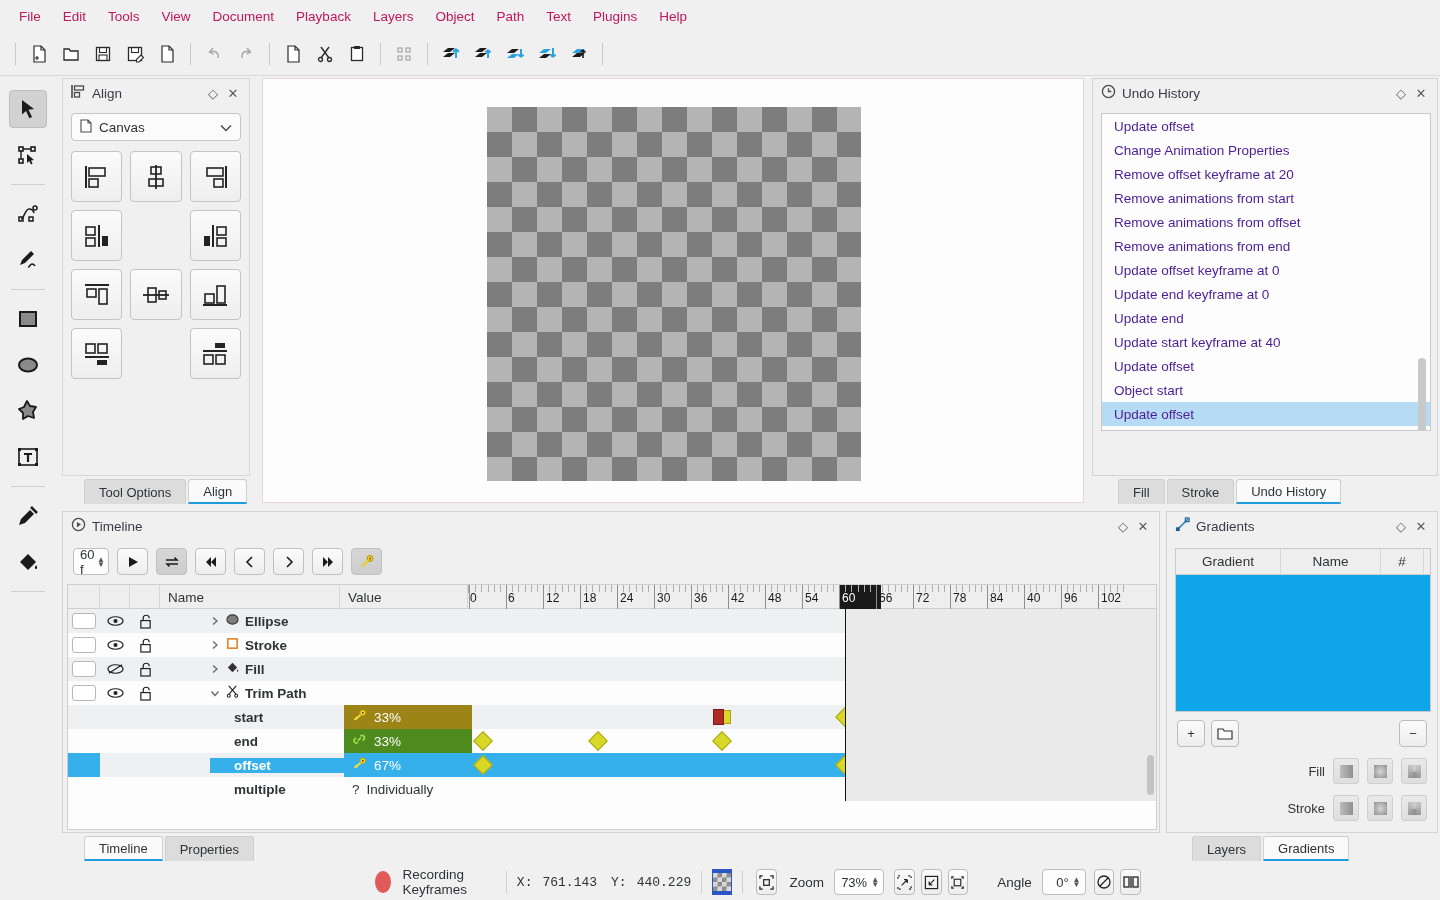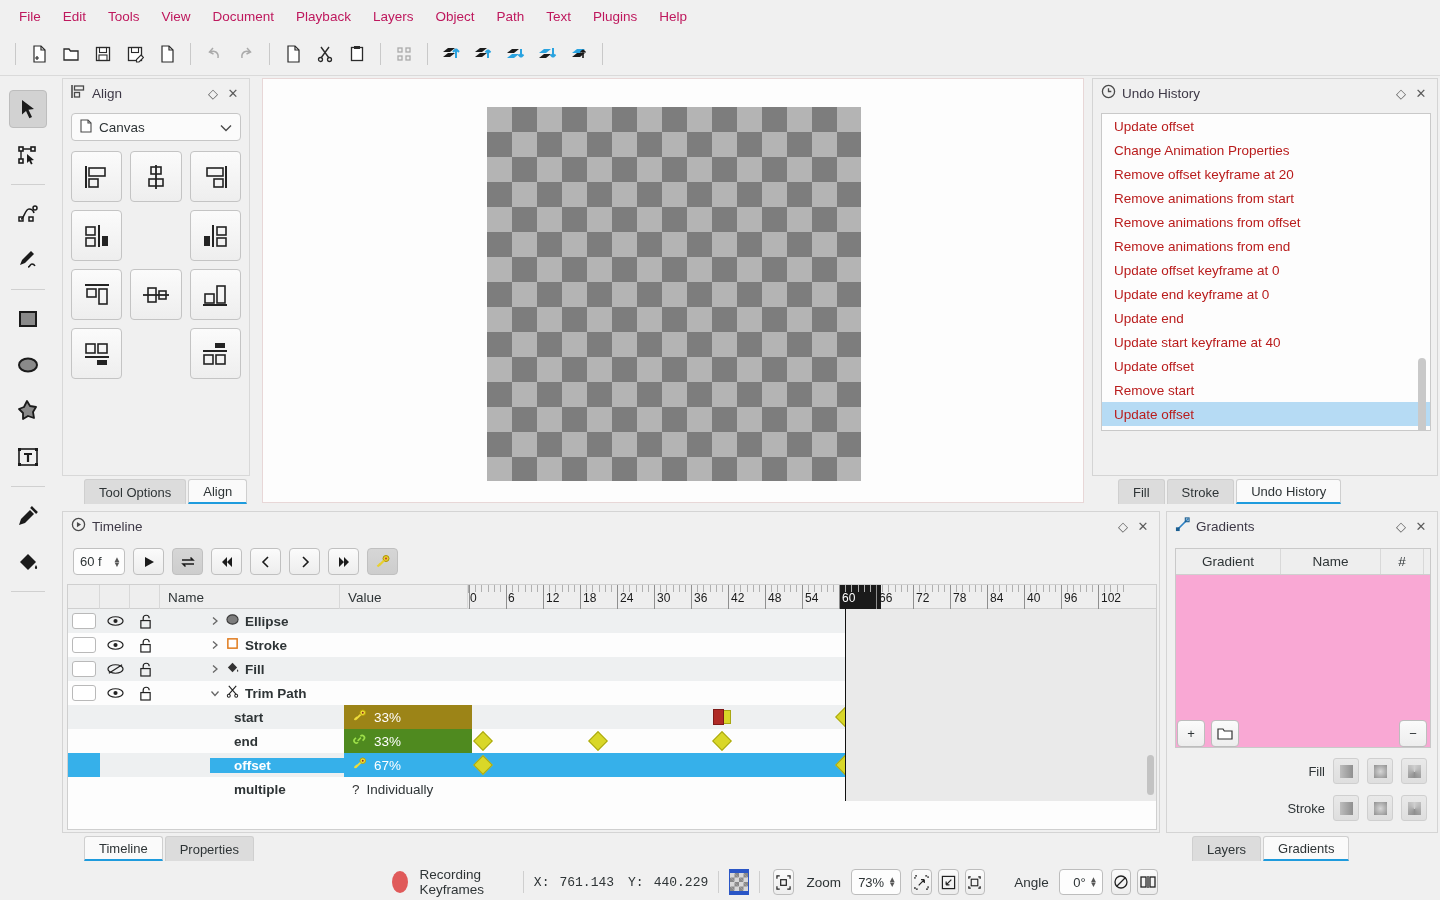--- a/index.html
+++ b/index.html
@@ -55,29 +55,29 @@
 
   
   .tabrow { display:flex; align-items:flex-end; height:26px;margin-left:22px; }
   .tab { height:25px; padding:0 14px; display:flex; align-items:center; font-size:13px; background:#dcdcdc; border:1px solid #cfcfcf; border-bottom:none; border-radius:3px 3px 0 0; color:#2e3436; margin-right:2px; }
   .tab.active { background:#fafafa; border-bottom:2px solid #1e9bdd; position:relative; }
   #align-tabs { position:absolute; left:62px; top:478px; }
 
   
   #undo-panel { left:1092px; top:78px; width:346px; height:398px; }
   .undo-list { position:absolute; left:8px; top:34px; width:330px; height:318px; background:#fdfdfd; border:1px solid #c9c9c9; overflow:hidden; }
-  .undo-item { height:24px; display:flex; align-items:center; padding-left:12px; font-size:13.5px; color:#b91c1c; }
+  .undo-item { height:24px; display:flex; align-items:center; padding-left:12px; font-size:13.5px; color:#4c1d95; }
   .undo-item.sel { background:#b6dbf4; }
   .undo-scroll { position:absolute; right:4px; top:244px; width:8px; height:105px; background:#c9c9c9; border-radius:4px; }
   #undo-tabs { position:absolute; left:1096px; top:478px; display:flex; align-items:flex-end; }
 
   
   #timeline-panel { left:62px; top:511px; width:1098px; height:322px; }
   .tl-controls { position:absolute; left:10px; top:36px; display:flex; align-items:center; }
-  .spin { width:52px; height:27px; background:#fdfdfd; border:1px solid #c0c0c0; border-radius:4px; display:flex; align-items:center; padding:0 3px 0 6px; font-size:13px; }
+  .spin { width:36px; height:27px; background:#fdfdfd; border:1px solid #c0c0c0; border-radius:4px; display:flex; align-items:center; padding:0 3px 0 6px; font-size:13px; }
   .spin .sv { flex:1; }
   .spin .sarrows { display:flex; flex-direction:column; line-height:5px; font-size:8px; color:#555; }
   .ctrlbtn { width:31px; height:27px; margin-left:8px; background:linear-gradient(#fbfbfb,#ededed); border:1px solid #c0c0c0; border-radius:4px; display:flex; align-items:center; justify-content:center; }
   .ctrlbtn.toggled { background:linear-gradient(#d6d6d6,#cdcdcd); }
 
   .tl-table { position:absolute; left:4px; top:72px; width:1090px; height:246px; background:#fdfdfd; border:1px solid #cfcfcf; overflow:hidden; }
   .tl-header { display:flex; height:24px; background:#eeeeee; border-bottom:1px solid #cfcfcf; font-size:13.5px; }
   .th { border-right:1px solid #d8d8d8; display:flex; align-items:center; padding-left:8px; height:24px; }
   .tl-body { display:flex; }
   .tl-left { width:404px; }
@@ -107,29 +107,29 @@
   .kf { position:absolute; top:5px; width:14px; height:14px; background:#d9d728; border:1px solid #a9a713; transform:rotate(45deg); }
   .kf-half { position:absolute; top:5px; width:7px; height:14px; background:#d9d728; border:1px solid #a9a713; border-left:none; }
   .kf-red { position:absolute; top:4px; width:11px; height:16px; background:#b02b26; border:1px solid #7e1b18; }
   .playhead { position:absolute; top:0; width:1px; background:#111; }
   .tl-vscroll { position:absolute; right:2px; width:7px; background:#c3c3c3; border-radius:4px; }
   .tl-shade { position:absolute; background:#eaeaea; }
   #timeline-tabs { position:absolute; left:62px; top:835px; display:flex; align-items:flex-end; }
 
   
   #grad-panel { left:1166px; top:511px; width:272px; height:322px; }
-  .grad-table { position:absolute; left:8px; top:36px; width:256px; height:200px; background:#f9a8d4; border:1px solid #c9c9c9; }
+  .grad-table { position:absolute; left:8px; top:36px; width:256px; height:164px; background:#0ea5e9; border:1px solid #c9c9c9; }
   .grad-head { display:flex; height:26px; background:#eeeeee; border-bottom:1px solid #cfcfcf; }
   .gh { display:flex; align-items:center; justify-content:center; font-size:13.5px; border-right:1px solid #d8d8d8; height:25px; }
   .gbtn { width:28px; height:27px; background:linear-gradient(#fbfbfb,#ededed); border:1px solid #bdbdbd; border-radius:4px; display:flex; align-items:center; justify-content:center; }
   .swatch { width:26px; height:26px; background:linear-gradient(#e9e9e9,#dedede); border:1px solid #cfcfcf; border-radius:3px; display:flex; align-items:center; justify-content:center; }
   #grad-tabs { position:absolute; left:1170px; top:835px; display:flex; align-items:flex-end; }
 
   
-  .statusbar { position:absolute; left:17px; top:864px; width:1144px; height:36px; background:#f0f0f0; display:flex; align-items:center; }
+  .statusbar { position:absolute; left:0; top:864px; width:1144px; height:36px; background:#f0f0f0; display:flex; align-items:center; }
   .sep-v { width:1px; height:22px; background:#cfcfcf; margin:0 10px; }
   .sbtn { width:28px; height:26px; background:linear-gradient(#fbfbfb,#ededed); border:1px solid #bdbdbd; border-radius:4px; display:flex; align-items:center; justify-content:center; margin:0 3px; }
   .zoomspin { width:64px; height:26px; background:#fdfdfd; border:1px solid #bdbdbd; border-radius:4px; display:flex; align-items:center; padding:0 4px 0 6px; font-size:13px; }
   .zoomspin .zv { flex:1; text-align:right; }
   .zoomspin .zar { display:flex; flex-direction:column; line-height:5px; font-size:8px; color:#555; margin-left:4px; }
   .monotxt { font-family:"Liberation Mono", monospace; font-size:13px; }
 </style>
 </head>
 <body>
 
@@ -473,21 +473,21 @@
       <div class="undo-item">Change Animation Properties</div>
       <div class="undo-item">Remove offset keyframe at 20</div>
       <div class="undo-item">Remove animations from start</div>
       <div class="undo-item">Remove animations from offset</div>
       <div class="undo-item">Remove animations from end</div>
       <div class="undo-item">Update offset keyframe at 0</div>
       <div class="undo-item">Update end keyframe at 0</div>
       <div class="undo-item">Update end</div>
       <div class="undo-item">Update start keyframe at 40</div>
       <div class="undo-item">Update offset</div>
-      <div class="undo-item">Remove start</div>
+      <div class="undo-item">Object start</div>
       <div class="undo-item sel">Update offset</div>
       <div class="undo-scroll"></div>
     </div>
   </div>
 
   <div class="tabrow" id="undo-tabs">
     <div class="tab">Fill</div>
     <div class="tab">Stroke</div>
     <div class="tab active">Undo History</div>
   </div>

